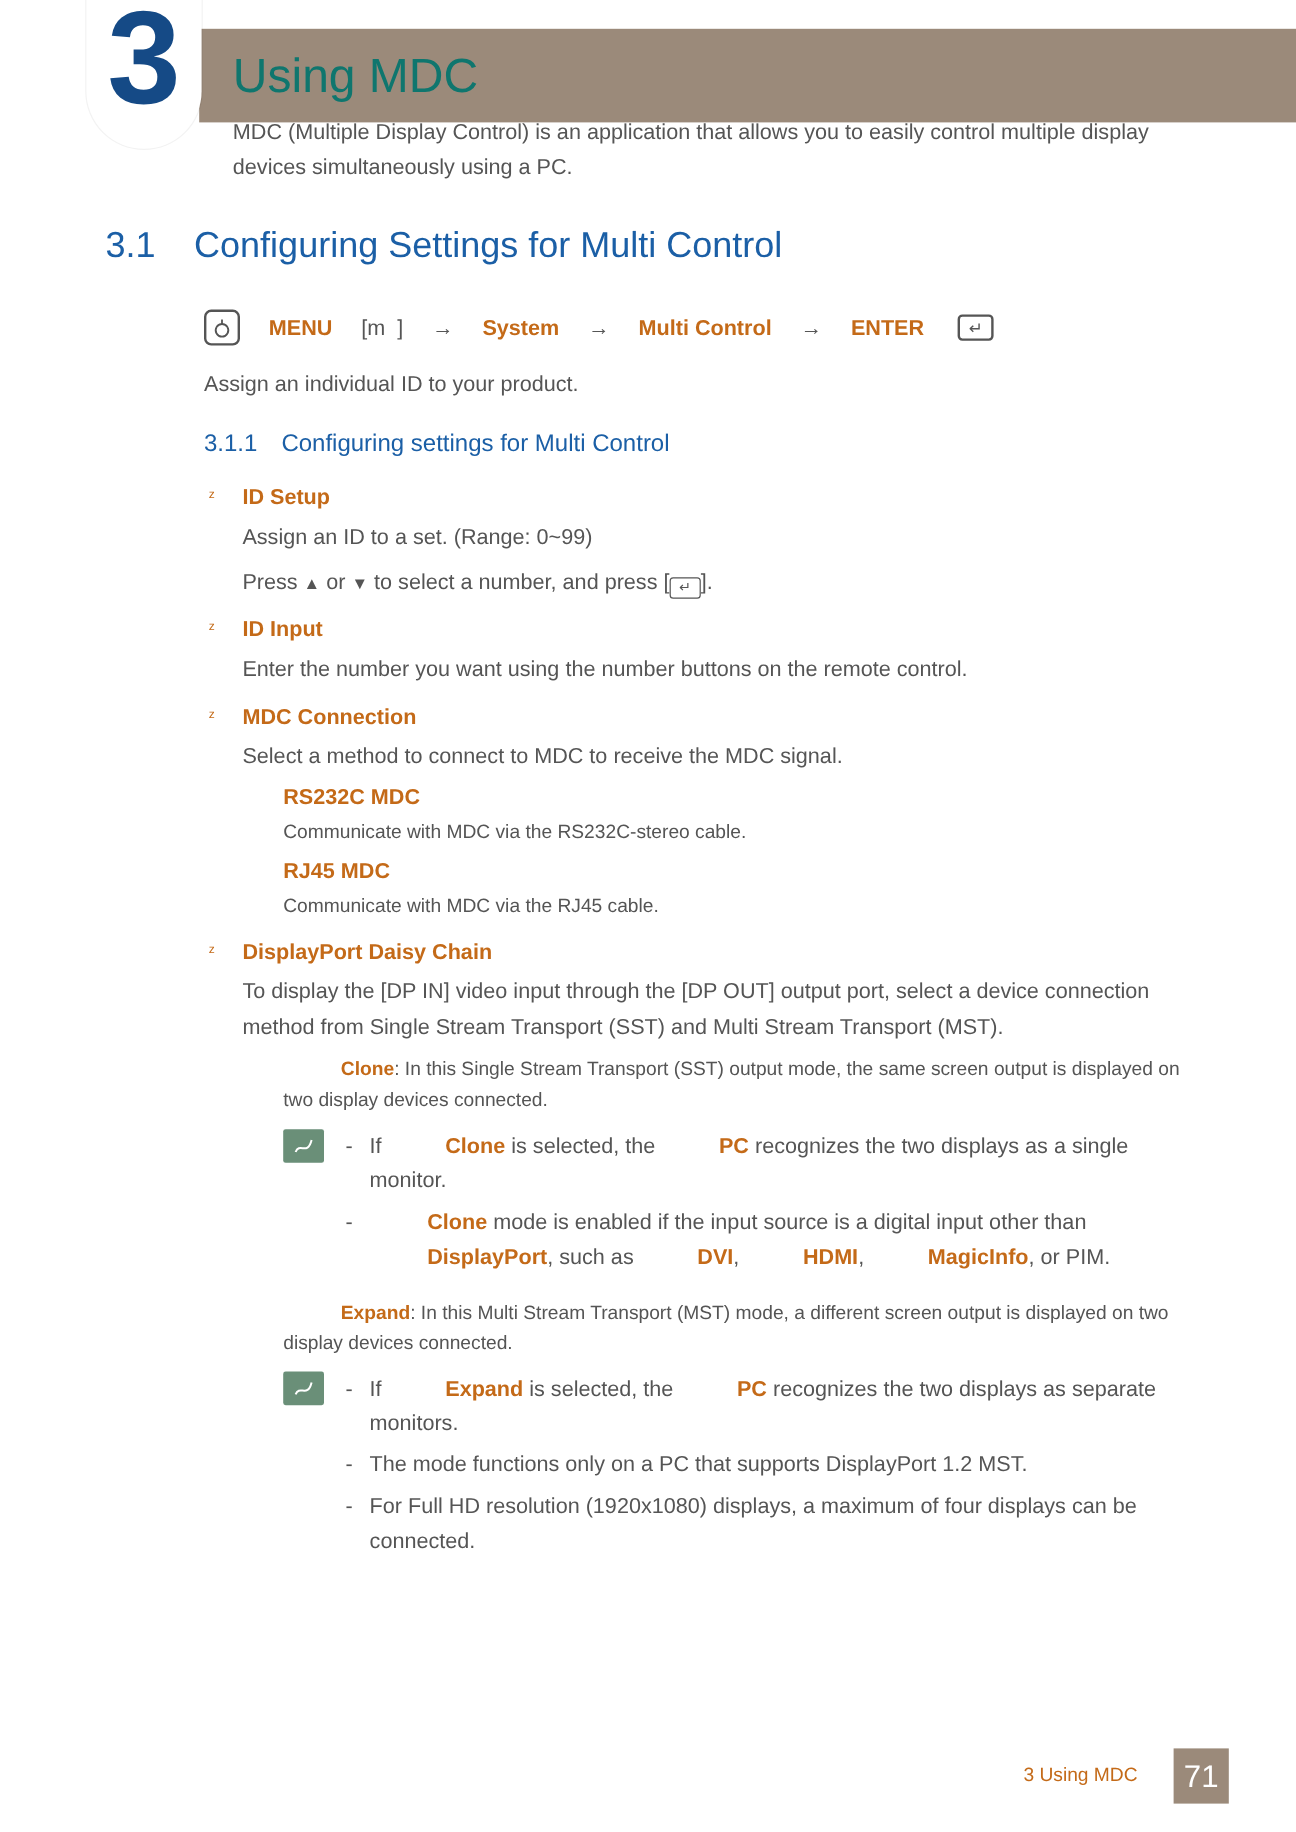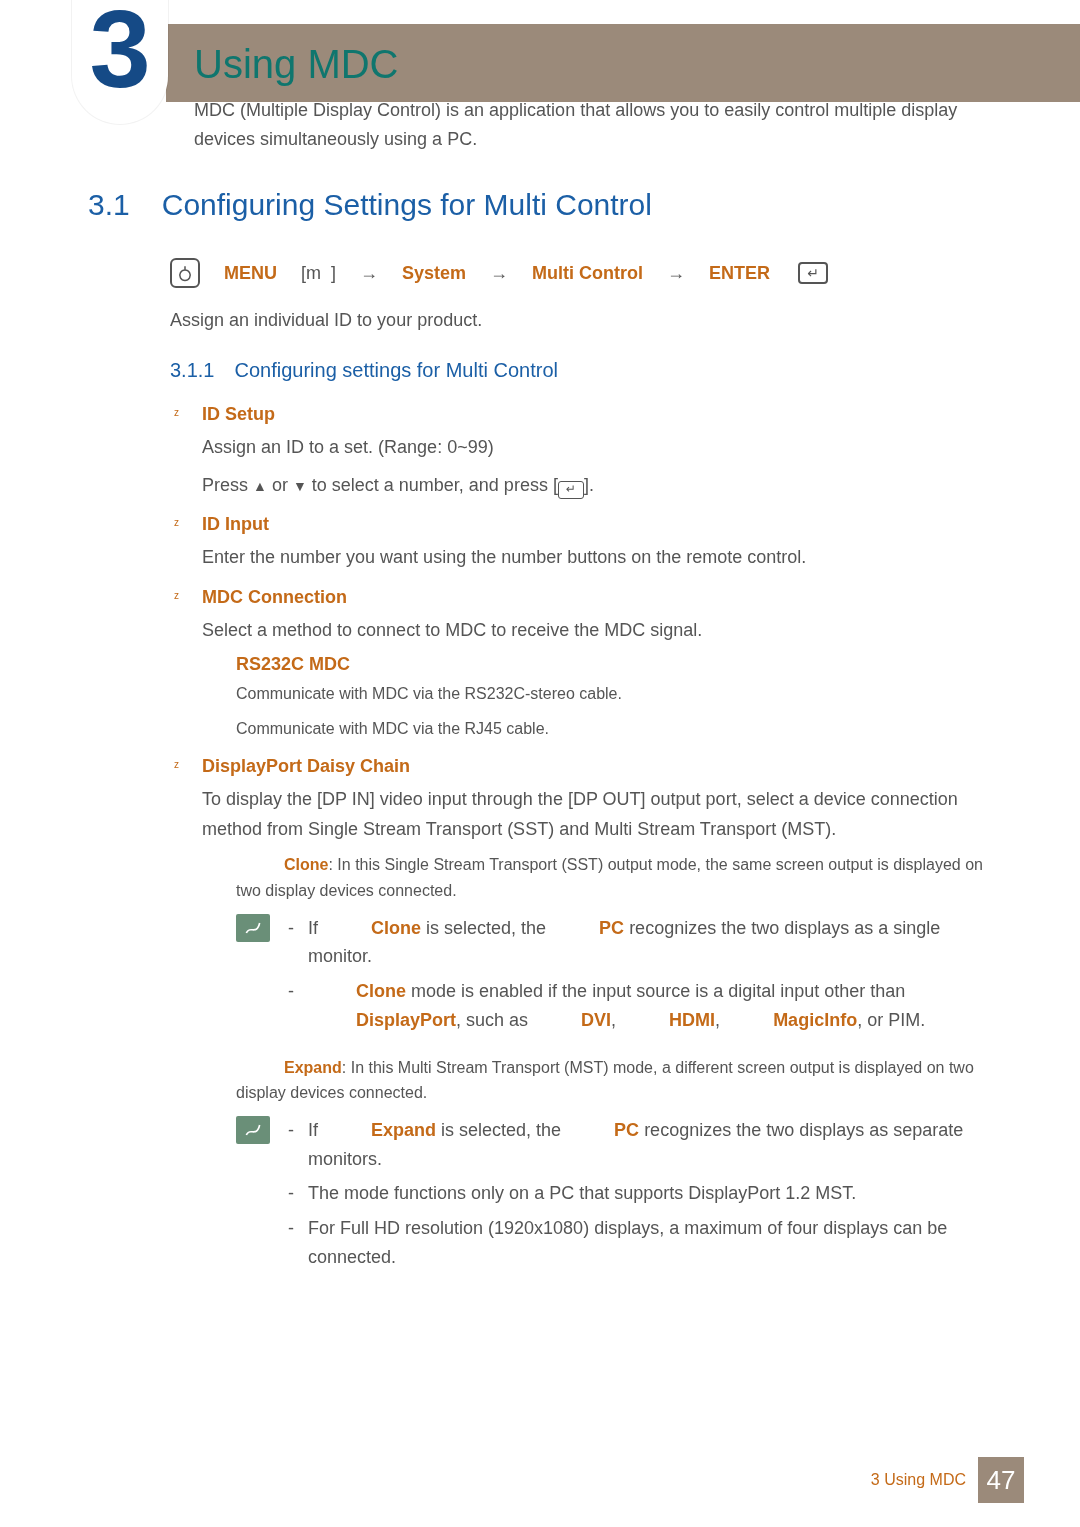--- a/index.html
+++ b/index.html
@@ -54,21 +54,21 @@
     .em { color:#c46a18; font-weight:700;margin-left:48px; }
 
     .note-block { display:flex; gap:18px; margin: 10px 0 14px 34px; }
     .note-icon { flex: 0 0 34px; height:28px; background:#6a8f78; border-radius:2px; display:flex; align-items:center; justify-content:center; }
     .note-icon svg { width:20px; height:20px; }
     .note-list { list-style:none; flex:1; }
     .note-list li { position:relative; padding-left:20px; font-size:18px; color:#555; line-height:1.6; margin-bottom:6px; }
     .note-list li::before { content:"-"; position:absolute; left:0; top:0; color:#555; }
 
     
-    .footer { position:absolute; bottom:24px; right:56px; display:flex; align-items:center; gap:12px; }
+    .footer { position:absolute; bottom:24px; right:56px; display:flex; align-items:center; gap:30px; }
     .footer-text { color:#c46a18; font-size:16px; }
     .pagenum { width:46px; height:46px; background:#9b8a7a; color:#fff; font-size:26px; display:flex; align-items:center; justify-content:center; }
   </style>
 </head>
 <body>
 
 <div class="page">
 
   <div class="topbar"></div>
   <div class="chapter-badge">
@@ -126,20 +126,21 @@
         <div class="b-title">ID Input</div>
         <div class="b-text">Enter the number you want using the number buttons on the remote control.</div>
       </div>
 
       <div class="b-item">
         <div class="b-title">MDC Connection</div>
         <div class="b-text">Select a method to connect to MDC to receive the MDC signal.</div>
         <div class="sub-block">
           <div class="sub-title">RS232C MDC</div>
           <div class="sub-text">Communicate with MDC via the RS232C-stereo cable.</div>
+          <div class="sub-title">RJ45 MDC</div>
           <div class="sub-text">Communicate with MDC via the RJ45 cable.</div>
         </div>
       </div>
 
       <div class="b-item">
         <div class="b-title">DisplayPort Daisy Chain</div>
         <div class="b-text">To display the [DP IN] video input through the [DP OUT] output port, select a device connection method from Single Stream Transport (SST) and Multi Stream Transport (MST).</div>
 
         <div class="sub-block">
           <div class="sub-text">
@@ -185,16 +186,16 @@
         </div>
 
       </div>
 
     </div>
 
   </div>
 
   <div class="footer">
     <span class="footer-text">3 Using MDC</span>
-    <span class="pagenum">47</span>
+    <span class="pagenum">71</span>
   </div>
 
 </div>
 
 </body></html>

